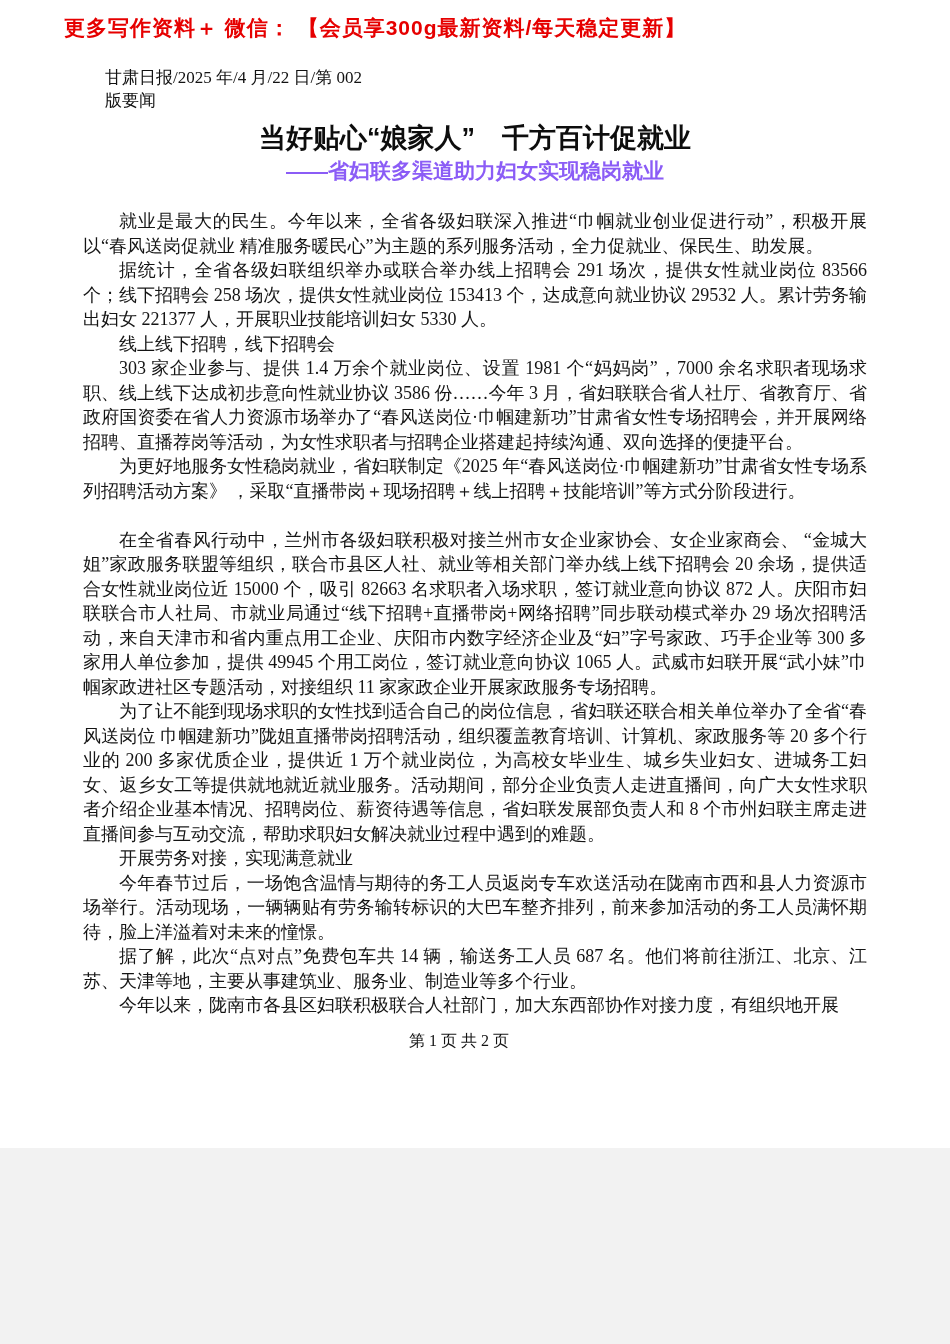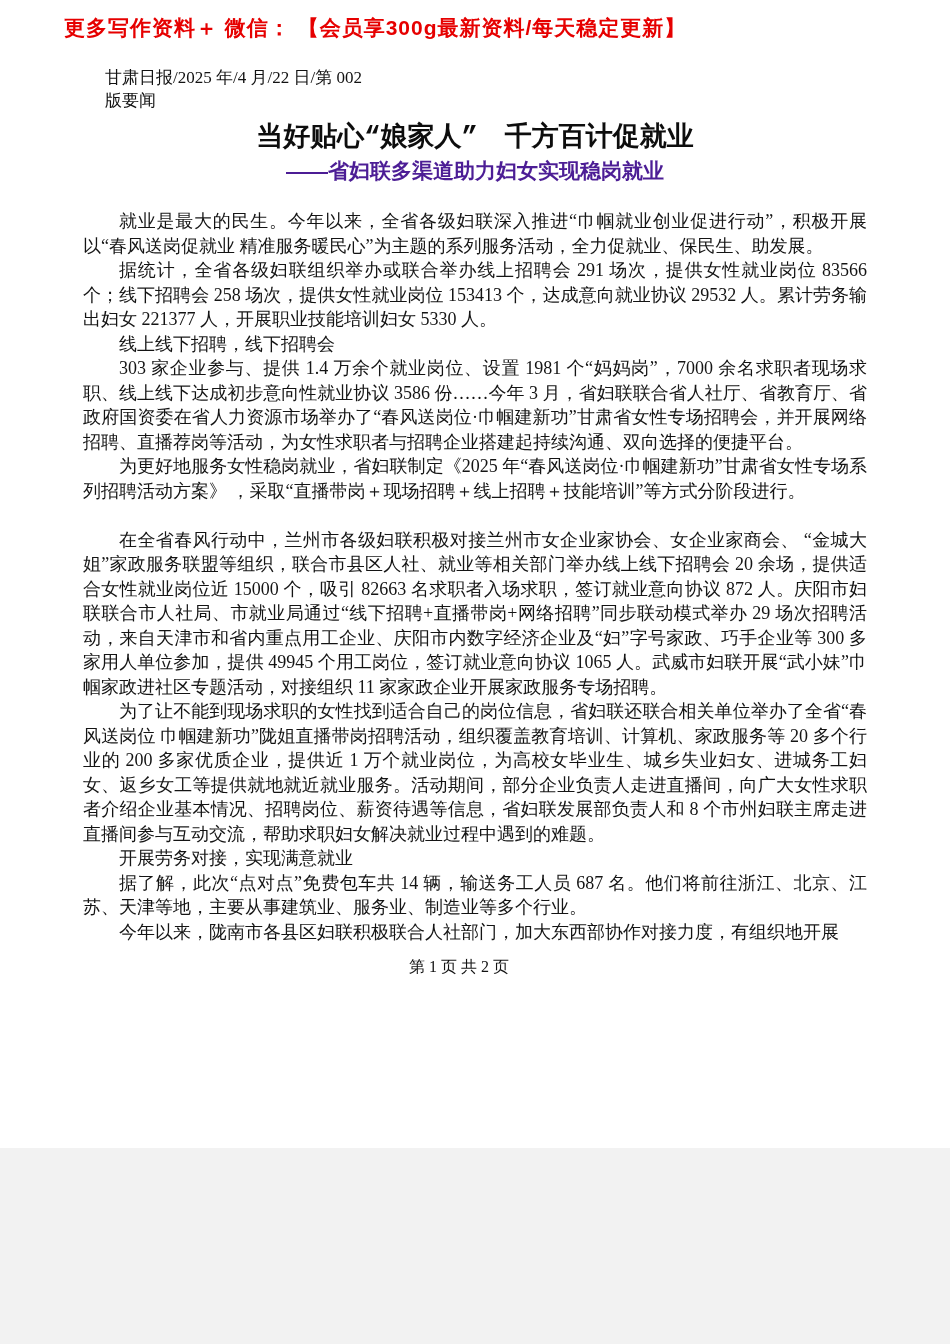--- a/index.html
+++ b/index.html
@@ -28,34 +28,34 @@
   }
   .meta {
     margin: 24px 0 0 22px;
     font-size: 17px;
     line-height: 23px;
     color: #121212;
   }
   .title {
     margin: 10px 0 0 0;
     text-align: center;
-    font-family: Liberation Mono, monospace;
+    font-family: Liberation Sans, sans-serif;
     font-weight: 700;
     font-size: 27px;
     line-height: 32px;
     color: #0d0d0d;
   }
   .subtitle {
     margin: 4px 0 0 0;
     text-align: center;
     font-family: "Liberation Sans", "DejaVu Sans", sans-serif;
     font-weight: 700;
     font-size: 21px;
     line-height: 26px;
-    color: #4c1d95;
+    color: #8b5cf6;
   }
   .byline {
     margin-top: 27px;
     text-align: center;
     font-size: 18px;
     color: #121212;
   }
   .article-body {
     margin-top: 25px;
     font-size: 18px;
@@ -116,20 +116,21 @@
 
     <div class="article-body">
       <p>就业是最大的民生。今年以来，全省各级妇联深入推进“巾帼就业创业促进行动”，积极开展以“春风送岗促就业 精准服务暖民心”为主题的系列服务活动，全力促就业、保民生、助发展。</p>
       <p>据统计，全省各级妇联组织举办或联合举办线上招聘会 291 场次，提供女性就业岗位 83566 个；线下招聘会 258 场次，提供女性就业岗位 153413 个，达成意向就业协议 29532 人。累计劳务输出妇女 221377 人，开展职业技能培训妇女 5330 人。</p>
       <p>线上线下招聘，线下招聘会</p>
       <p>303 家企业参与、提供 1.4 万余个就业岗位、设置 1981 个“妈妈岗”，7000 余名求职者现场求职、线上线下达成初步意向性就业协议 3586 份……今年 3 月，省妇联联合省人社厅、省教育厅、省政府国资委在省人力资源市场举办了“春风送岗位·巾帼建新功”甘肃省女性专场招聘会，并开展网络招聘、直播荐岗等活动，为女性求职者与招聘企业搭建起持续沟通、双向选择的便捷平台。</p>
       <p>为更好地服务女性稳岗就业，省妇联制定《2025 年“春风送岗位·巾帼建新功”甘肃省女性专场系列招聘活动方案》 ，采取“直播带岗＋现场招聘＋线上招聘＋技能培训”等方式分阶段进行。</p>
       <p class="gap-before">在全省春风行动中，兰州市各级妇联积极对接兰州市女企业家协会、女企业家商会、 “金城大姐”家政服务联盟等组织，联合市县区人社、就业等相关部门举办线上线下招聘会 20 余场，提供适合女性就业岗位近 15000 个，吸引 82663 名求职者入场求职，签订就业意向协议 872 人。庆阳市妇联联合市人社局、市就业局通过“线下招聘+直播带岗+网络招聘”同步联动模式举办 29 场次招聘活动，来自天津市和省内重点用工企业、庆阳市内数字经济企业及“妇”字号家政、巧手企业等 300 多家用人单位参加，提供 49945 个用工岗位，签订就业意向协议 1065 人。武威市妇联开展“武小妹”巾帼家政进社区专题活动，对接组织 11 家家政企业开展家政服务专场招聘。</p>
       <p>为了让不能到现场求职的女性找到适合自己的岗位信息，省妇联还联合相关单位举办了全省“春风送岗位 巾帼建新功”陇姐直播带岗招聘活动，组织覆盖教育培训、计算机、家政服务等 20 多个行业的 200 多家优质企业，提供近 1 万个就业岗位，为高校女毕业生、城乡失业妇女、进城务工妇女、返乡女工等提供就地就近就业服务。活动期间，部分企业负责人走进直播间，向广大女性求职者介绍企业基本情况、招聘岗位、薪资待遇等信息，省妇联发展部负责人和 8 个市州妇联主席走进直播间参与互动交流，帮助求职妇女解决就业过程中遇到的难题。</p>
       <p>开展劳务对接，实现满意就业</p>
+      <p>今年春节过后，一场饱含温情与期待的务工人员返岗专车欢送活动在陇南市西和县人力资源市场举行。活动现场，一辆辆贴有劳务输转标识的大巴车整齐排列，前来参加活动的务工人员满怀期待，脸上洋溢着对未来的憧憬。</p>
       <p>据了解，此次“点对点”免费包车共 14 辆，输送务工人员 687 名。他们将前往浙江、北京、江苏、天津等地，主要从事建筑业、服务业、制造业等多个行业。</p>
       <p>今年以来，陇南市各县区妇联积极联合人社部门，加大东西部协作对接力度，有组织地开展</p>
     </div>
 
     <div class="page-indicator">第 1 页 共 2 页</div>
 
   </div>
 
   <div class="footer-divider"></div>
 

